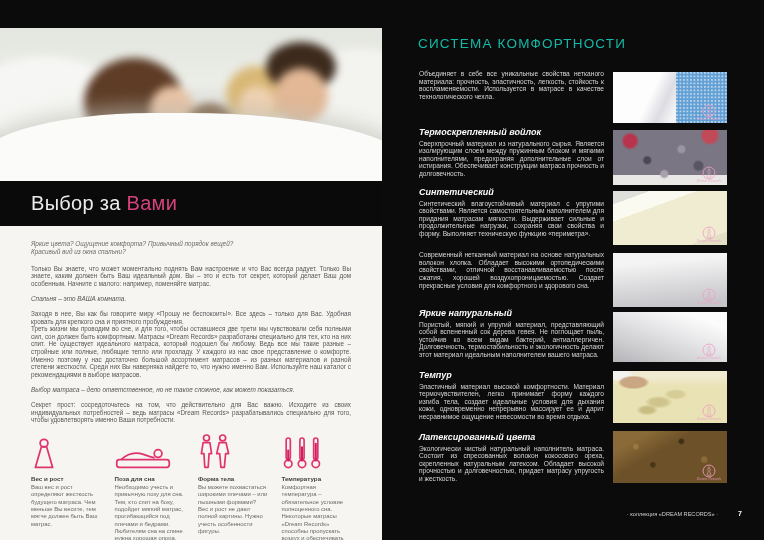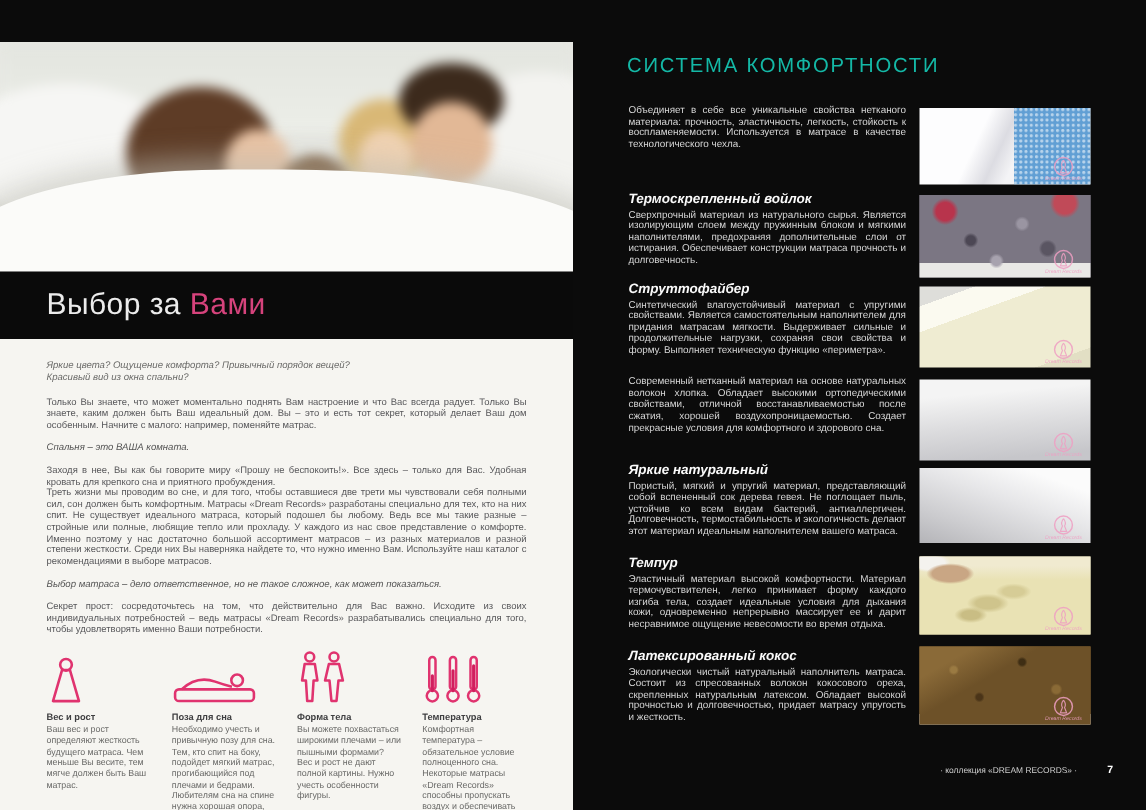--- a/index.html
+++ b/index.html
@@ -195,36 +195,36 @@
     <h2>СИСТЕМА КОМФОРТНОСТИ</h2>
 
     <div class="section" style="top:70px;">
       <p>Объединяет в себе все уникальные свойства нетканого материала: прочность, эластичность, легкость, стойкость к воспламеняемости. Используется в матрасе в качестве технологического чехла.</p>
     </div>
     <div class="section" style="top:127px;">
       <h3>Термоскрепленный войлок</h3>
       <p>Сверхпрочный материал из натурального сырья. Является изолирующим слоем между пружинным блоком и мягкими наполнителями, предохраняя дополнительные слои от истирания. Обеспечивает конструкции матраса прочность и долговечность.</p>
     </div>
     <div class="section" style="top:187px;">
-      <h3>Струттофайбер</h3>
+      <h3>Синтетический</h3>
       <p>Синтетический влагоустойчивый материал с упругими свойствами. Является самостоятельным наполнителем для придания матрасам мягкости. Выдерживает сильные и продолжительные нагрузки, сохраняя свои свойства и форму. Выполняет техническую функцию «периметра».</p>
     </div>
     <div class="section" style="top:251px;">
       <p>Современный нетканный материал на основе натуральных волокон хлопка. Обладает высокими ортопедическими свойствами, отличной восстанавливаемостью после сжатия, хорошей воздухопроницаемостью. Создает прекрасные условия для комфортного и здорового сна.</p>
     </div>
     <div class="section" style="top:308px;">
       <h3>Яркие натуральный</h3>
       <p>Пористый, мягкий и упругий материал, представляющий собой вспененный сок дерева гевея. Не поглощает пыль, устойчив ко всем видам бактерий, антиаллергичен. Долговечность, термостабильность и экологичность делают этот материал идеальным наполнителем вашего матраса.</p>
     </div>
     <div class="section" style="top:370px;">
       <h3>Темпур</h3>
       <p>Эластичный материал высокой комфортности. Материал термочувствителен, легко принимает форму каждого изгиба тела, создает идеальные условия для дыхания кожи, одновременно непрерывно массирует ее и дарит несравнимое ощущение невесомости во время отдыха.</p>
     </div>
     <div class="section" style="top:432px;">
-      <h3>Латексированный кокос</h3>
+      <h3>Латексированный цвета</h3>
       <p>Экологически чистый натуральный наполнитель матраса. Состоит из спресованных волокон кокосового ореха, скрепленных натуральным латексом. Обладает высокой прочностью и долговечностью, придает матрасу упругость и жесткость.</p>
     </div>
 
     <div class="material-img img-spanbond" style="top:72px;height:51px;">
       <div class="half-blue"></div>
       <div class="watermark">
         <svg width="14" height="14" viewBox="0 0 20 20" fill="none" stroke="#ef9fc3" stroke-width="1.4">
             <circle cx="10" cy="10" r="8.5"></circle>
             <path d="M10 4 q-3 4 -1 7 l-2 5 h6 l-2 -5 q2 -3 -1 -7" stroke-width="1.1"></path>
           </svg>

